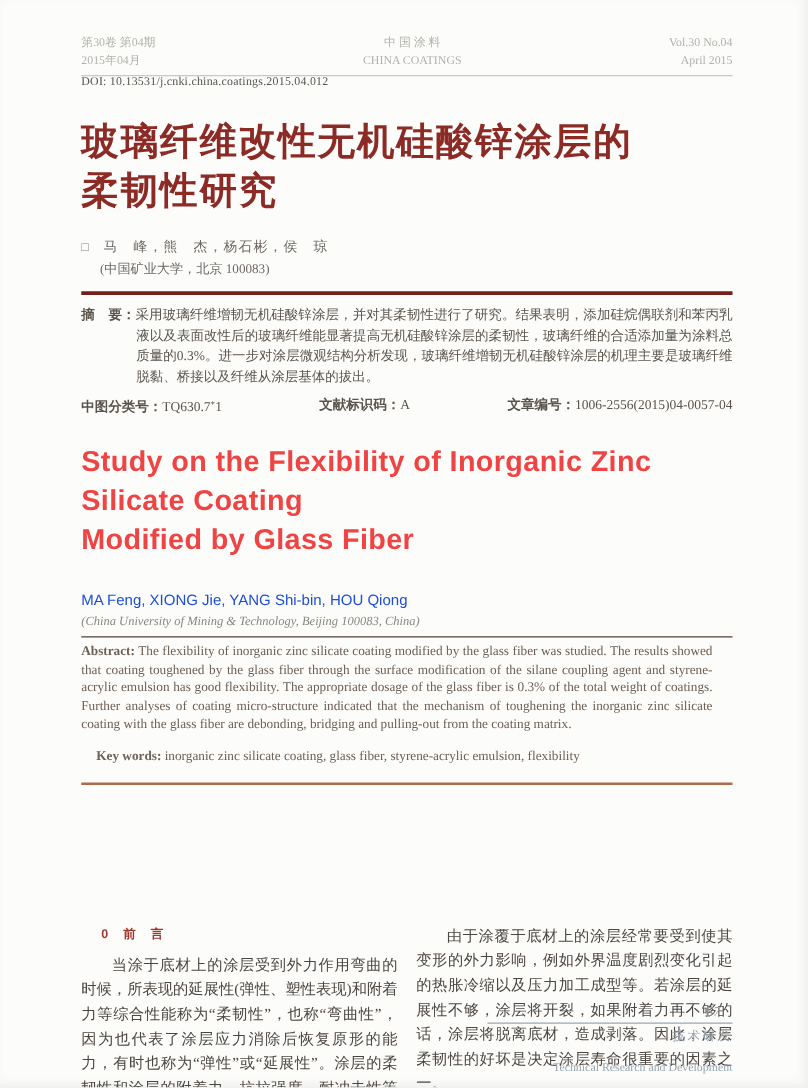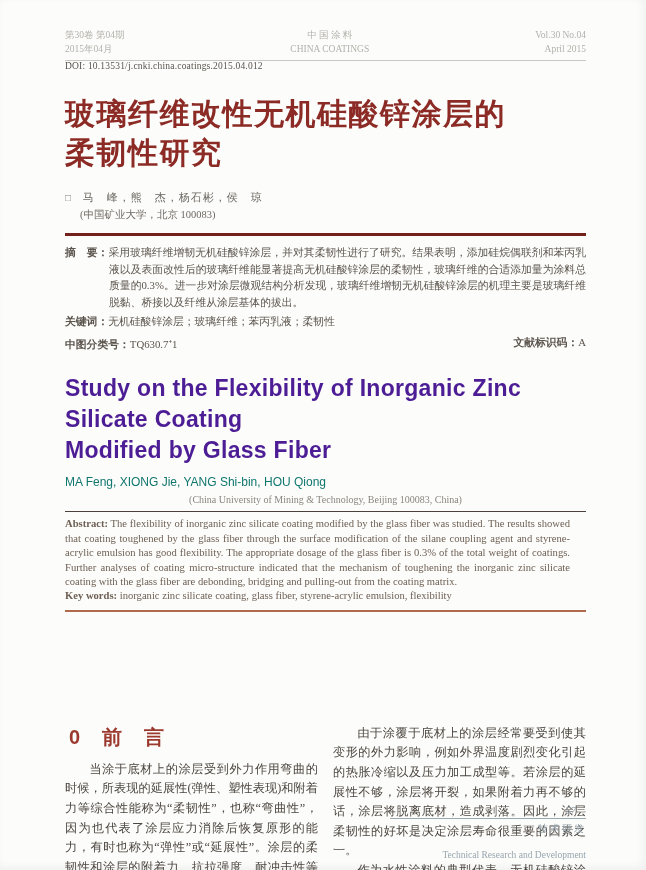--- a/index.html
+++ b/index.html
@@ -28,32 +28,32 @@
   .author-marker { display: inline-block; margin-right: 7px; color: #8a857f; font-size: 10px; }
   .cn-affil { margin-top: 3px; font-size: 10.5px; color: #6d6863; padding-left: 15px; }
   
   .rule-red { height: 3px; background: #74201b; margin-top: 11px; }
   .cn-abstract { margin: 8px 0 0 0; font-size: 10.8px; line-height: 16.6px; color: #5b544d;
                  text-align: justify; padding-left: 44px; text-indent: -44px; }
   .cn-keywords { margin: 3px 0 0 0; font-size: 10.8px; line-height: 16px; color: #5b544d; }
   .cn-class { display: flex; justify-content: space-between; margin-top: 7px; font-size: 10.8px; color: #5b544d; text-align: center; }
   .lbl { font-weight: bold; }
   
-  .en-title { color: #4c1d95; font-family: "Liberation Sans", sans-serif; font-weight: bold;
+  .en-title { color: #ef4444; font-family: "Liberation Sans", sans-serif; font-weight: bold;
               font-size: 23px; line-height: 31px; margin: 21px 0 0 0; letter-spacing: 0.3px; }
-  .en-authors { margin-top: 9px; font-size: 12px; color: #0f766e; font-family: "Liberation Sans", sans-serif; }
-  .en-affil { margin-top: 5px; font-size: 10px; color: #8a8680; text-align: center; }
+  .en-authors { margin-top: 26px; font-size: 12px; color: #1d4ed8; font-family: "Liberation Sans", sans-serif; }
+  .en-affil { margin-top: 5px; font-size: 10px; font-style: italic; color: #8a8680; }
   .thin-rule { border: none; border-top: 1.5px solid #4c413a; margin: 6px 0 0 0; }
   .en-abstract { margin: 5px 16px 0 0; font-size: 10.6px; line-height: 14.4px; color: #6e6055; text-align: justify; }
-  .en-keywords { margin: 0; font-size: 10.6px; line-height: 14.4px; color: #6e6055; }
+  .en-keywords { margin: 12px; font-size: 10.6px; line-height: 14.4px; color: #6e6055; }
   .rule-brown { height: 2px; background: #b06a4c; margin-top: 6px; }
   
   .columns { display: flex; gap: 15px; margin-top: 112px; }
   .col { flex: 1; min-width: 0; }
-  .section-heading { color: #9c392e; font-size: 20px; font-weight: bold; margin: 0 0 9px 4px;
+  .section-heading { color: #9c392e; font-size: 10px; font-weight: bold; margin: 0 0 9px 16px;
                      font-family: "Liberation Sans", sans-serif; letter-spacing: 1px; }
   .body-para { margin: 0; font-size: 12.2px; line-height: 19.6px; color: #4c4641;
                text-align: justify; text-indent: 2em; }
   
   .footer { position: absolute; right: 60px; bottom: 10px; text-align: right; color: #97a5ae; }
   .page-num { font-style: italic; font-size: 11px; padding-right: 10px; }
   .footer-rule { border: none; border-top: 1px solid #9aa8b0; width: 196px; margin: 2px 0 0 auto; }
   .footer-cn { font-size: 10px; margin-top: 3px; letter-spacing: 2px; }
   .footer-en { font-size: 9.5px; margin-top: 14px; }
 </style>
@@ -87,25 +87,25 @@
   <div class="cn-authors">
     <span class="author-marker">□</span>
     <span>马　峰，熊　杰，杨石彬，侯　琼</span>
   </div>
   <div class="cn-affil">(中国矿业大学，北京  100083)</div>
 
   <div class="rule-red"></div>
 
   <p class="cn-abstract"><span class="lbl">摘　要：</span><span>采用玻璃纤维增韧无机硅酸锌涂层，并对其柔韧性进行了研究。结果表明，添加硅烷偶联剂和苯丙乳液以及表面改性后的玻璃纤维能显著提高无机硅酸锌涂层的柔韧性，玻璃纤维的合适添加量为涂料总质量的0.3%。进一步对涂层微观结构分析发现，玻璃纤维增韧无机硅酸锌涂层的机理主要是玻璃纤维脱黏、桥接以及纤维从涂层基体的拔出。</span></p>
 
-  <p class="cn-keywords"><span class="lbl">关键词：</span><span>无机硅酸锌涂层；玻璃纤维；苯丙乳液；柔韧性</span></p>
 
   <div class="cn-class">
     <span><span class="lbl">中图分类号：</span><span>TQ630.7⁺1</span></span>
     <span><span class="lbl">文献标识码：</span><span>A</span></span>
+    <span><span class="lbl">文章编号：</span><span>1006-2556(2015)04-0057-04</span></span>
   </div>
 
   <h2 class="en-title">
     <span class="block">Study on the Flexibility of Inorganic Zinc Silicate Coating</span>
     <span class="block">Modified by Glass Fiber</span>
   </h2>
   <div class="en-authors">MA Feng, XIONG Jie, YANG Shi-bin, HOU Qiong</div>
   <div class="en-affil">(China University of Mining &amp; Technology, Beijing 100083, China)</div>
   <hr class="thin-rule">
 

